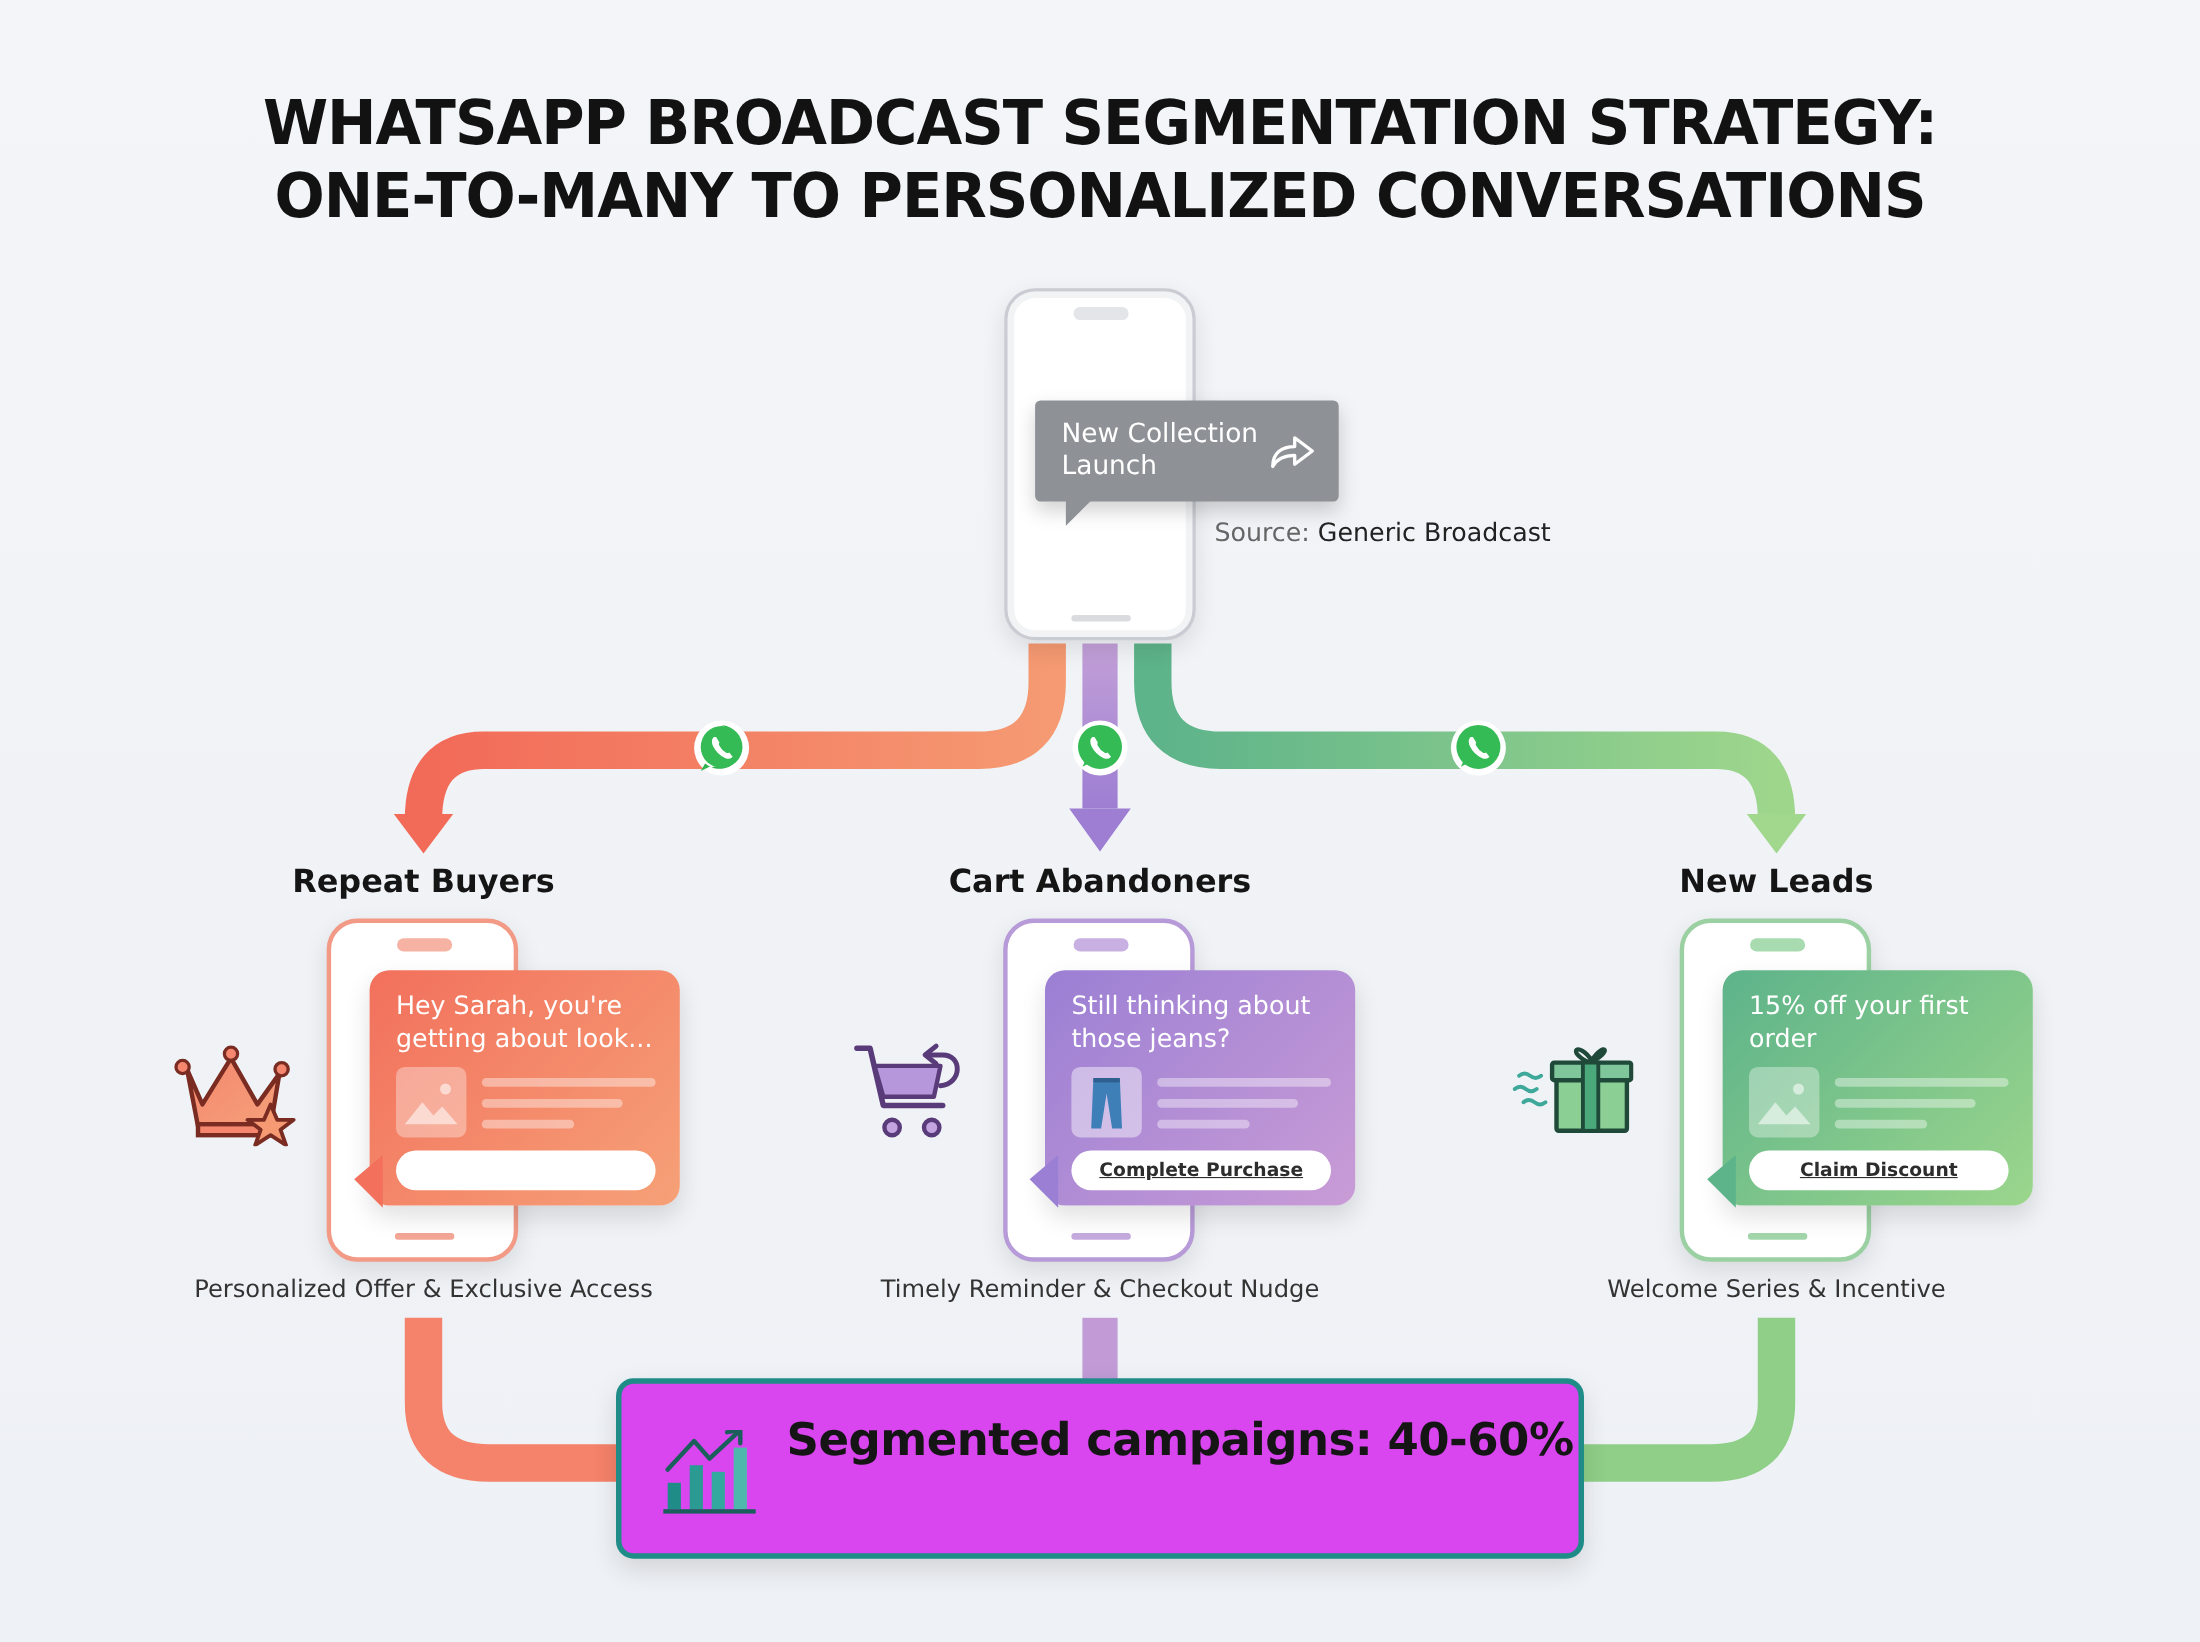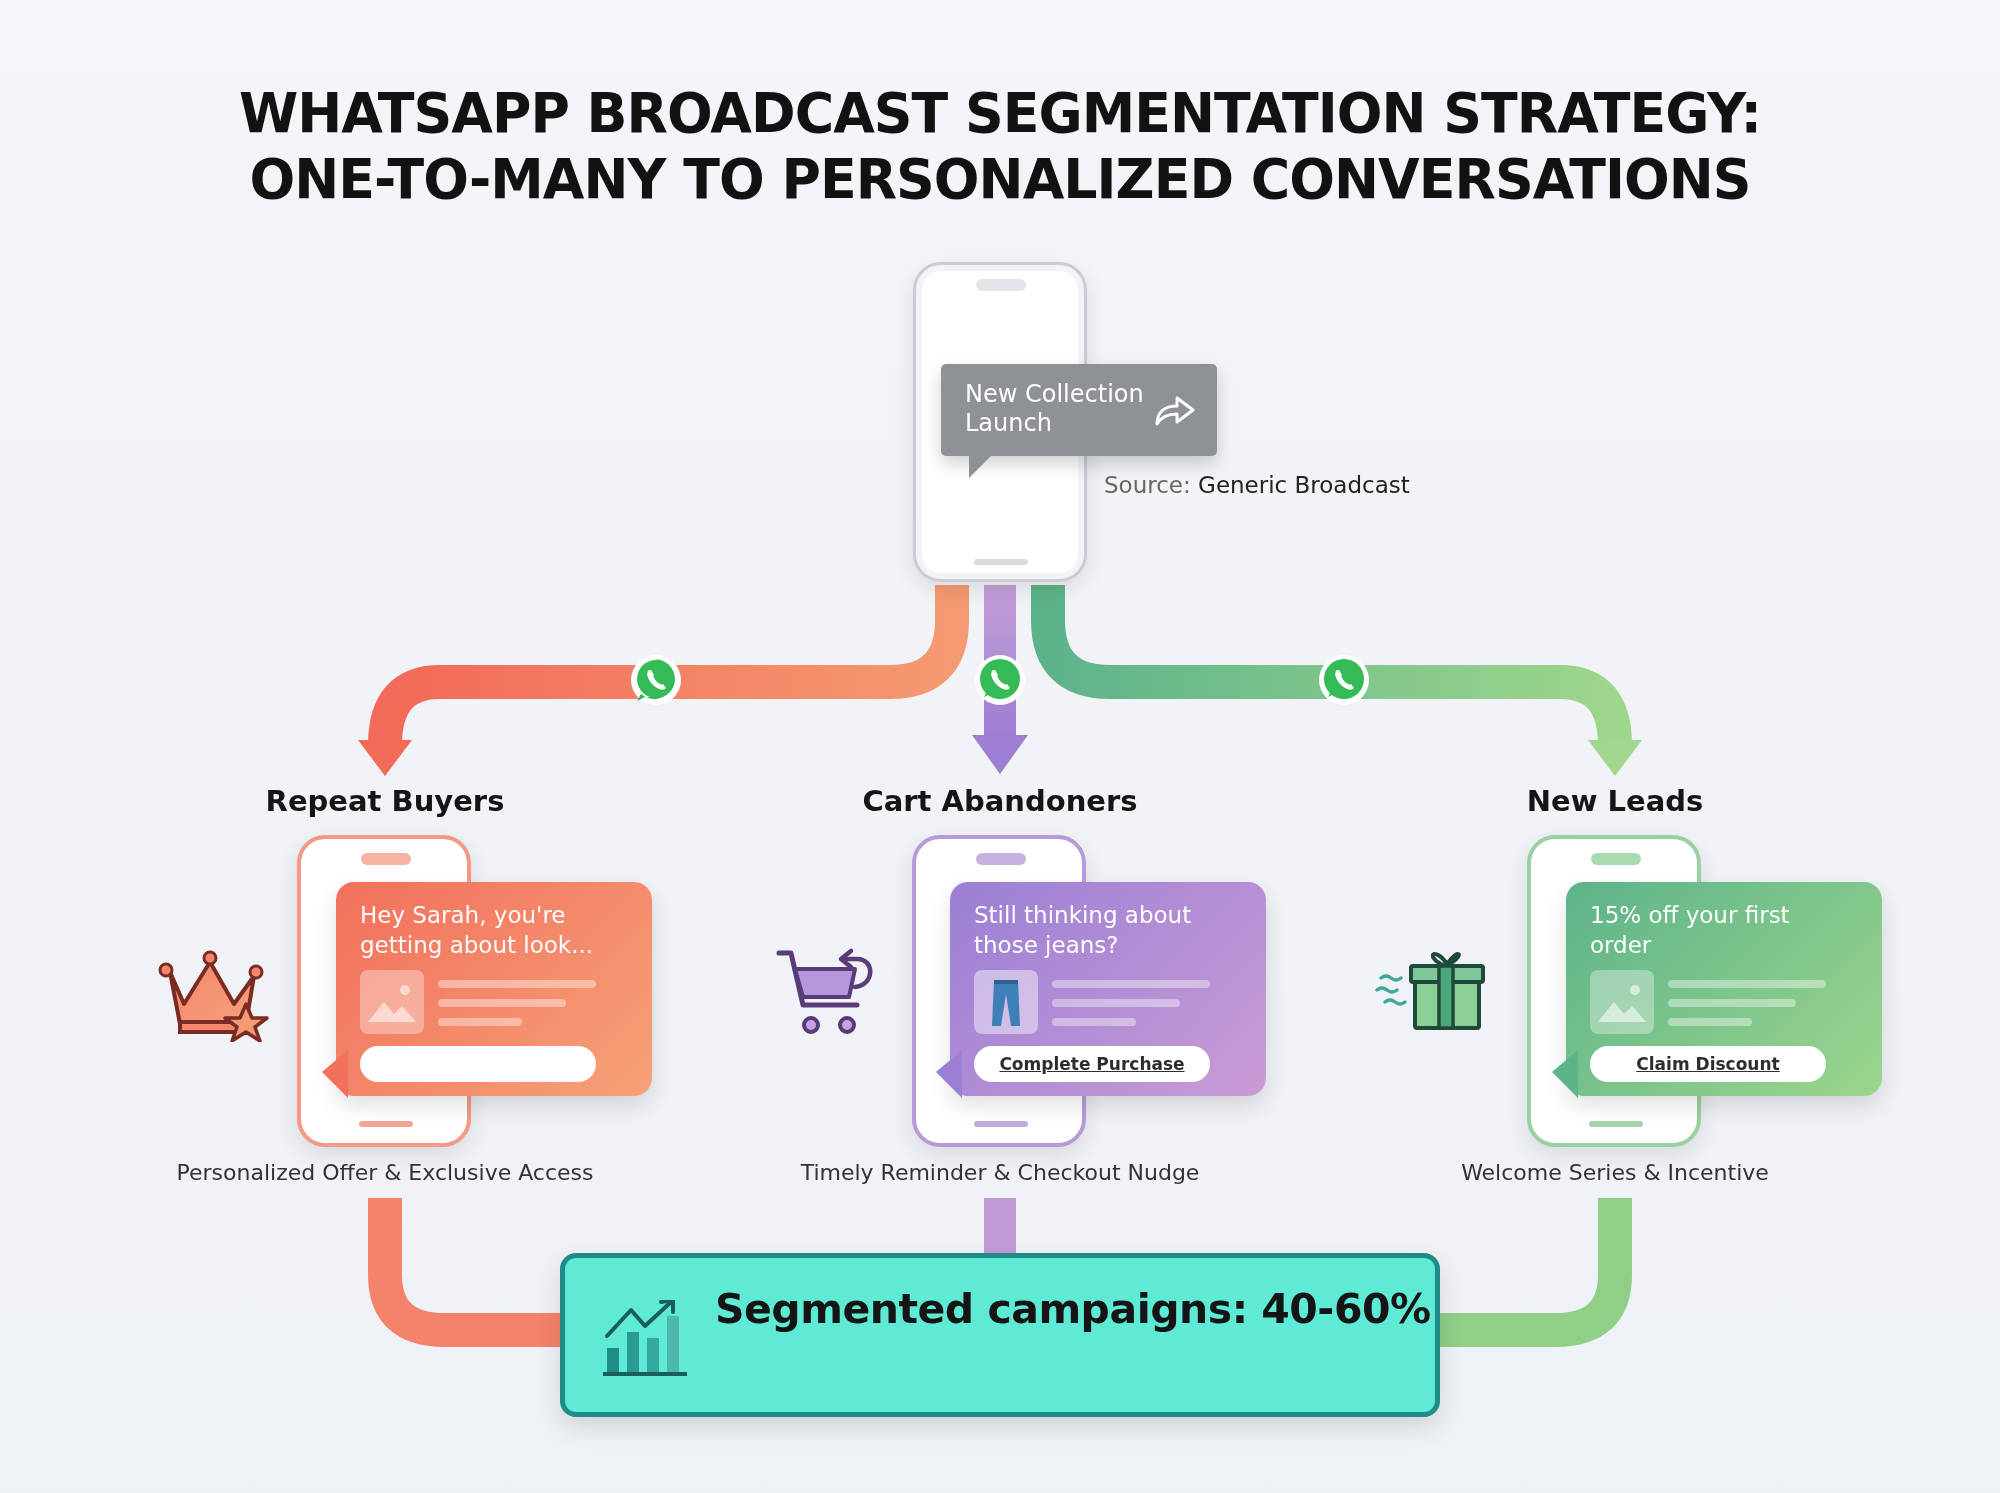--- a/index.html
+++ b/index.html
@@ -67,21 +67,21 @@
   }
   .seg-phone {
     position: absolute; top: 835px; width: 174px; height: 312px;
     border-radius: 28px; box-sizing: border-box; background: #fff;
     box-shadow: 0 8px 22px rgba(0,0,0,0.10);
   }
   .seg-phone .notch { left: 60px; top: 14px; width: 50px; }
   .seg-phone .homebar { left: 58px; bottom: 16px; width: 54px; }
 
   .msg {
-    position: absolute; top: 882px; width: 316px; height: 214px;
+    position: absolute; top: 882px; width: 282px; height: 214px;
     border-radius: 18px; box-shadow: 0 10px 22px rgba(0,0,0,0.12);
   }
   .msg .tail {
     position: absolute; left: -8px; bottom: -4px; width: 0; height: 0;
     border-left: 26px solid transparent; border-bottom: 26px solid transparent;
   }
   .msg-text {
     position: absolute; left: 24px; top: 18px; width: 240px; color: #fff;
     font-size: 23px; line-height: 30px; font-family: "DejaVu Sans", sans-serif;
   }
@@ -97,21 +97,21 @@
   }
   .seg-caption {
     position: absolute; top: 1160px; width: 520px; text-align: center;
     font-size: 22px; color: #333; font-family: "DejaVu Sans", sans-serif;
   }
   .side-icon { position: absolute; }
 
   
   #stat-box {
     position: absolute; left: 560px; top: 1253px; width: 880px; height: 164px;
-    background: #5eead4; border: 5px solid #1f8c87; border-radius: 16px; box-sizing: border-box;
+    background: #d946ef; border: 5px solid #1f8c87; border-radius: 16px; box-sizing: border-box;
     box-shadow: 0 10px 24px rgba(0,0,0,0.12);
   }
   #stat-icon { position: absolute; left: 36px; top: 42px; width: 90px; height: 80px; }
   #stat-text {
     position: absolute; left: 150px; top: 26px; font-size: 41px; line-height: 50px;
     font-weight: 700; color: #151515; font-family: "DejaVu Sans", sans-serif; letter-spacing: -0.5px;
   }
   .wa-icon { position: absolute; width: 56px; height: 56px; }
 </style>
 </head>

